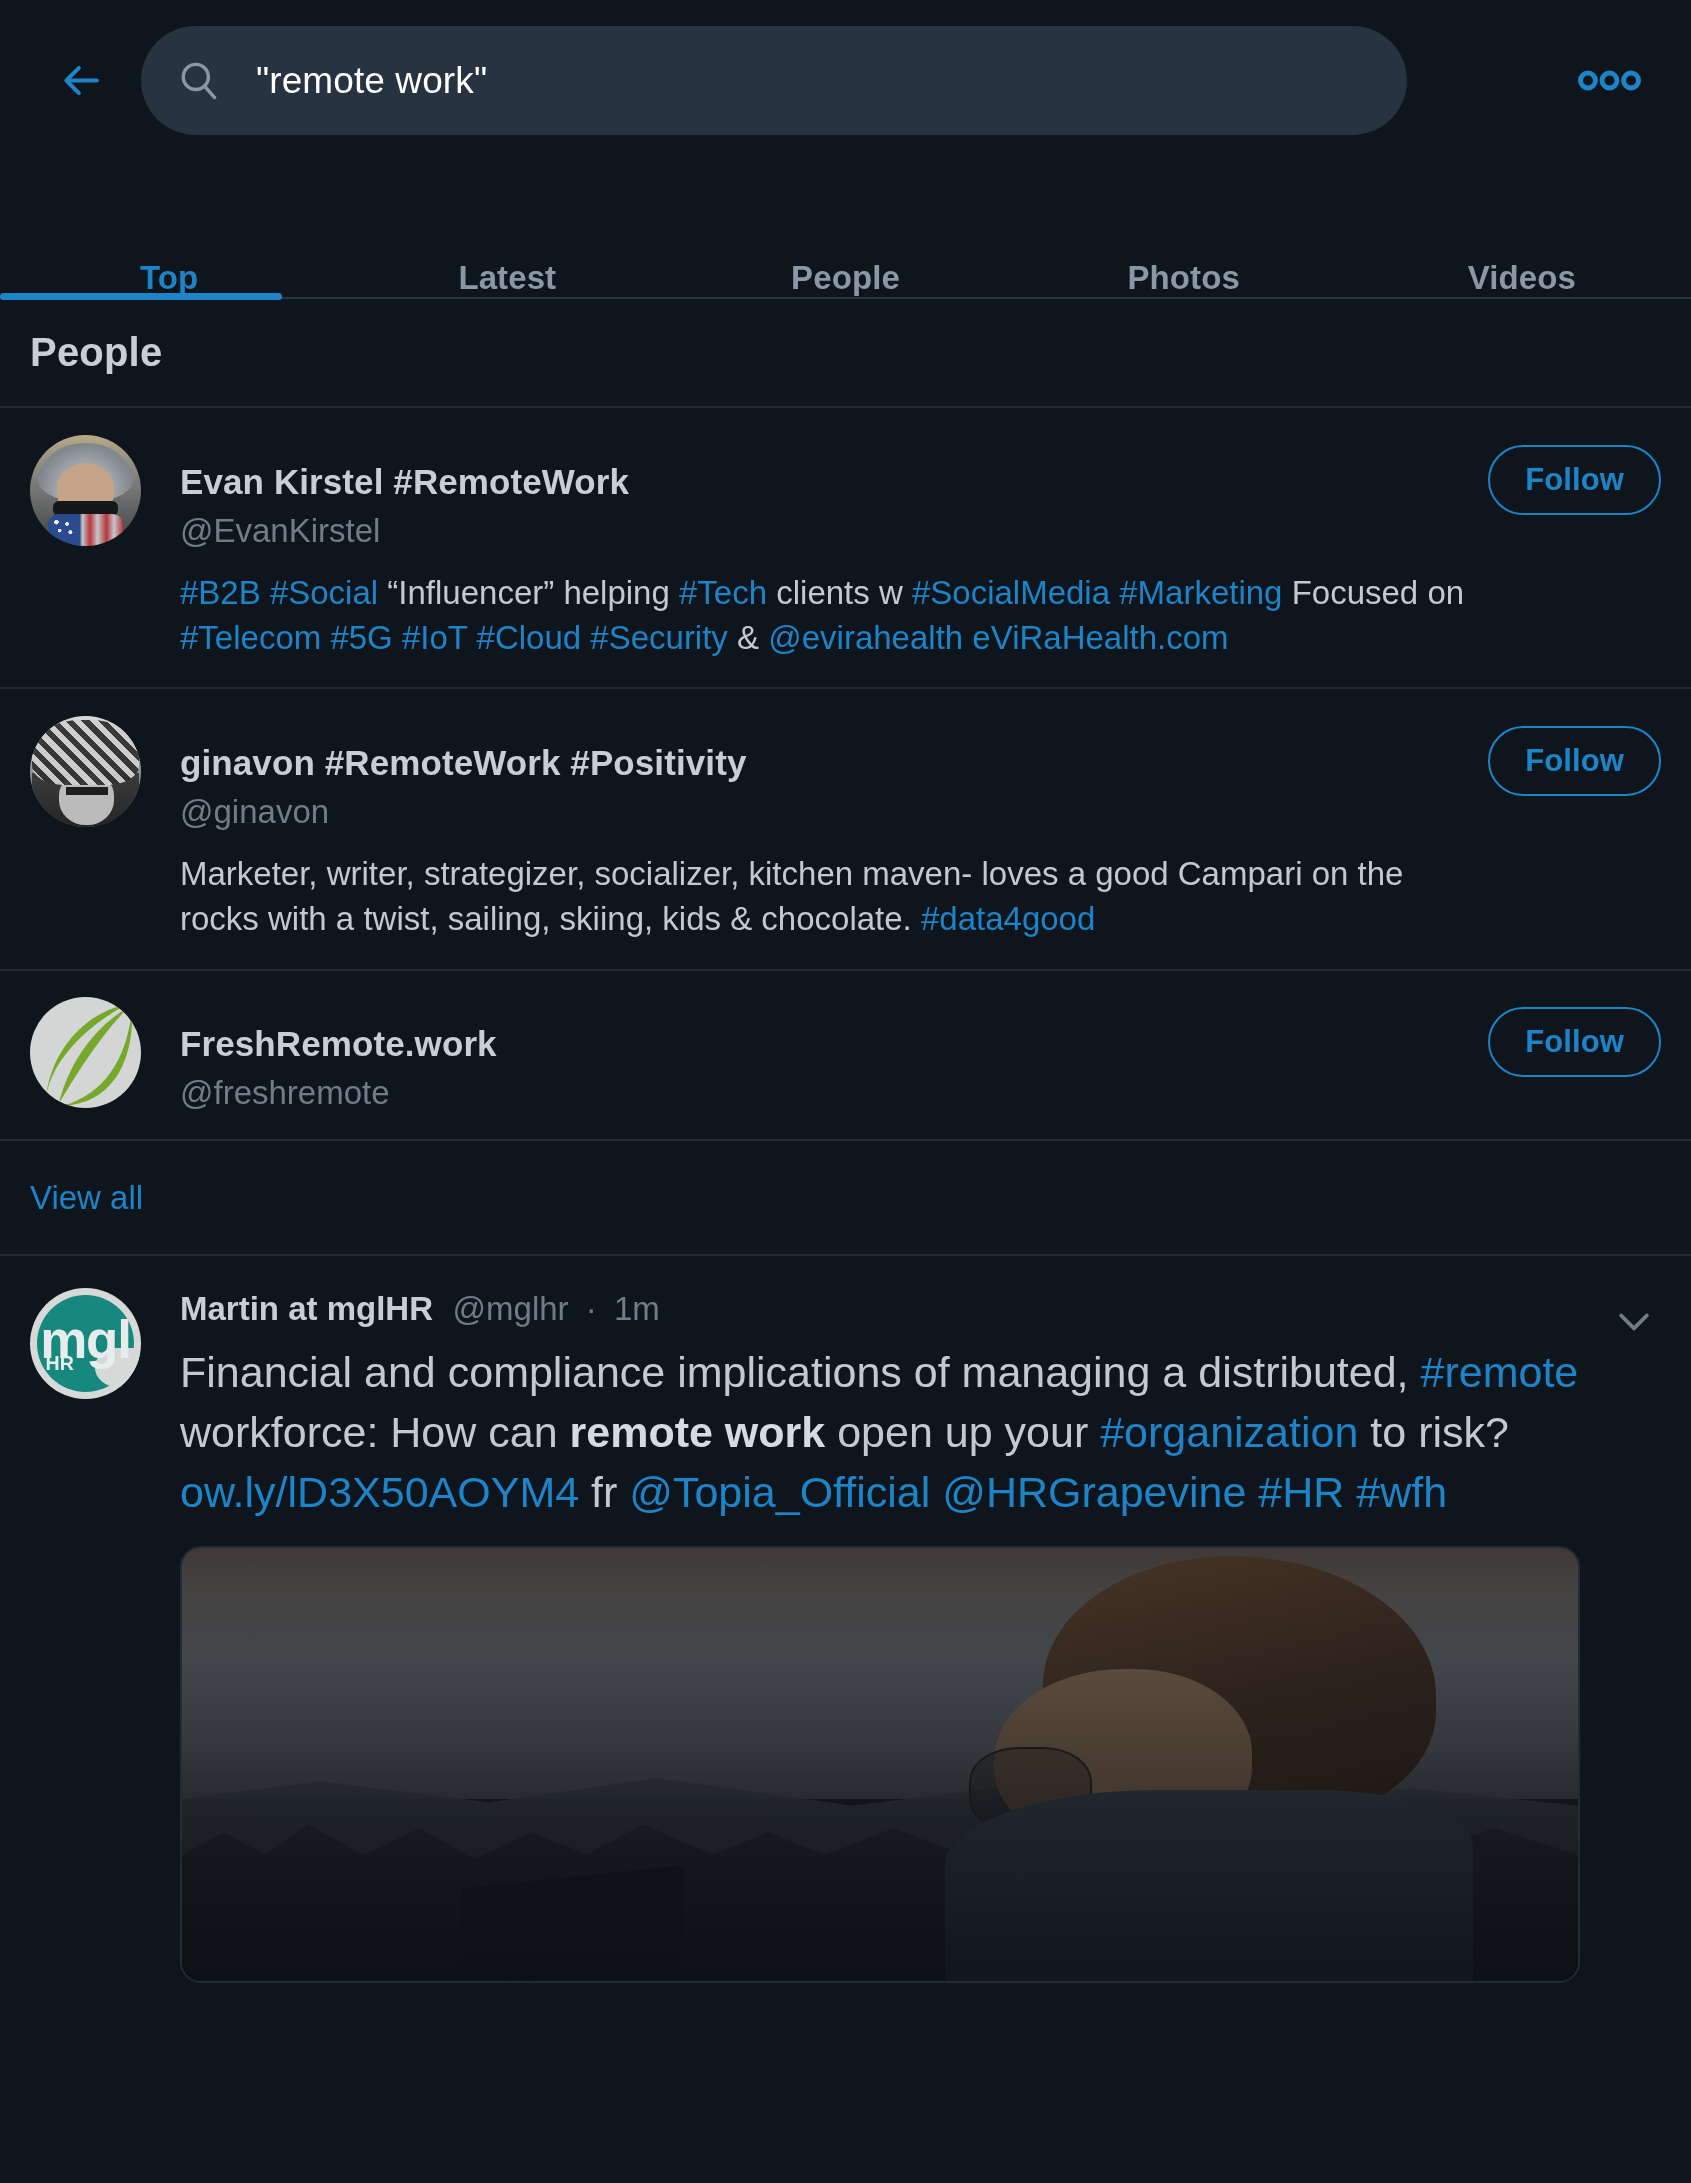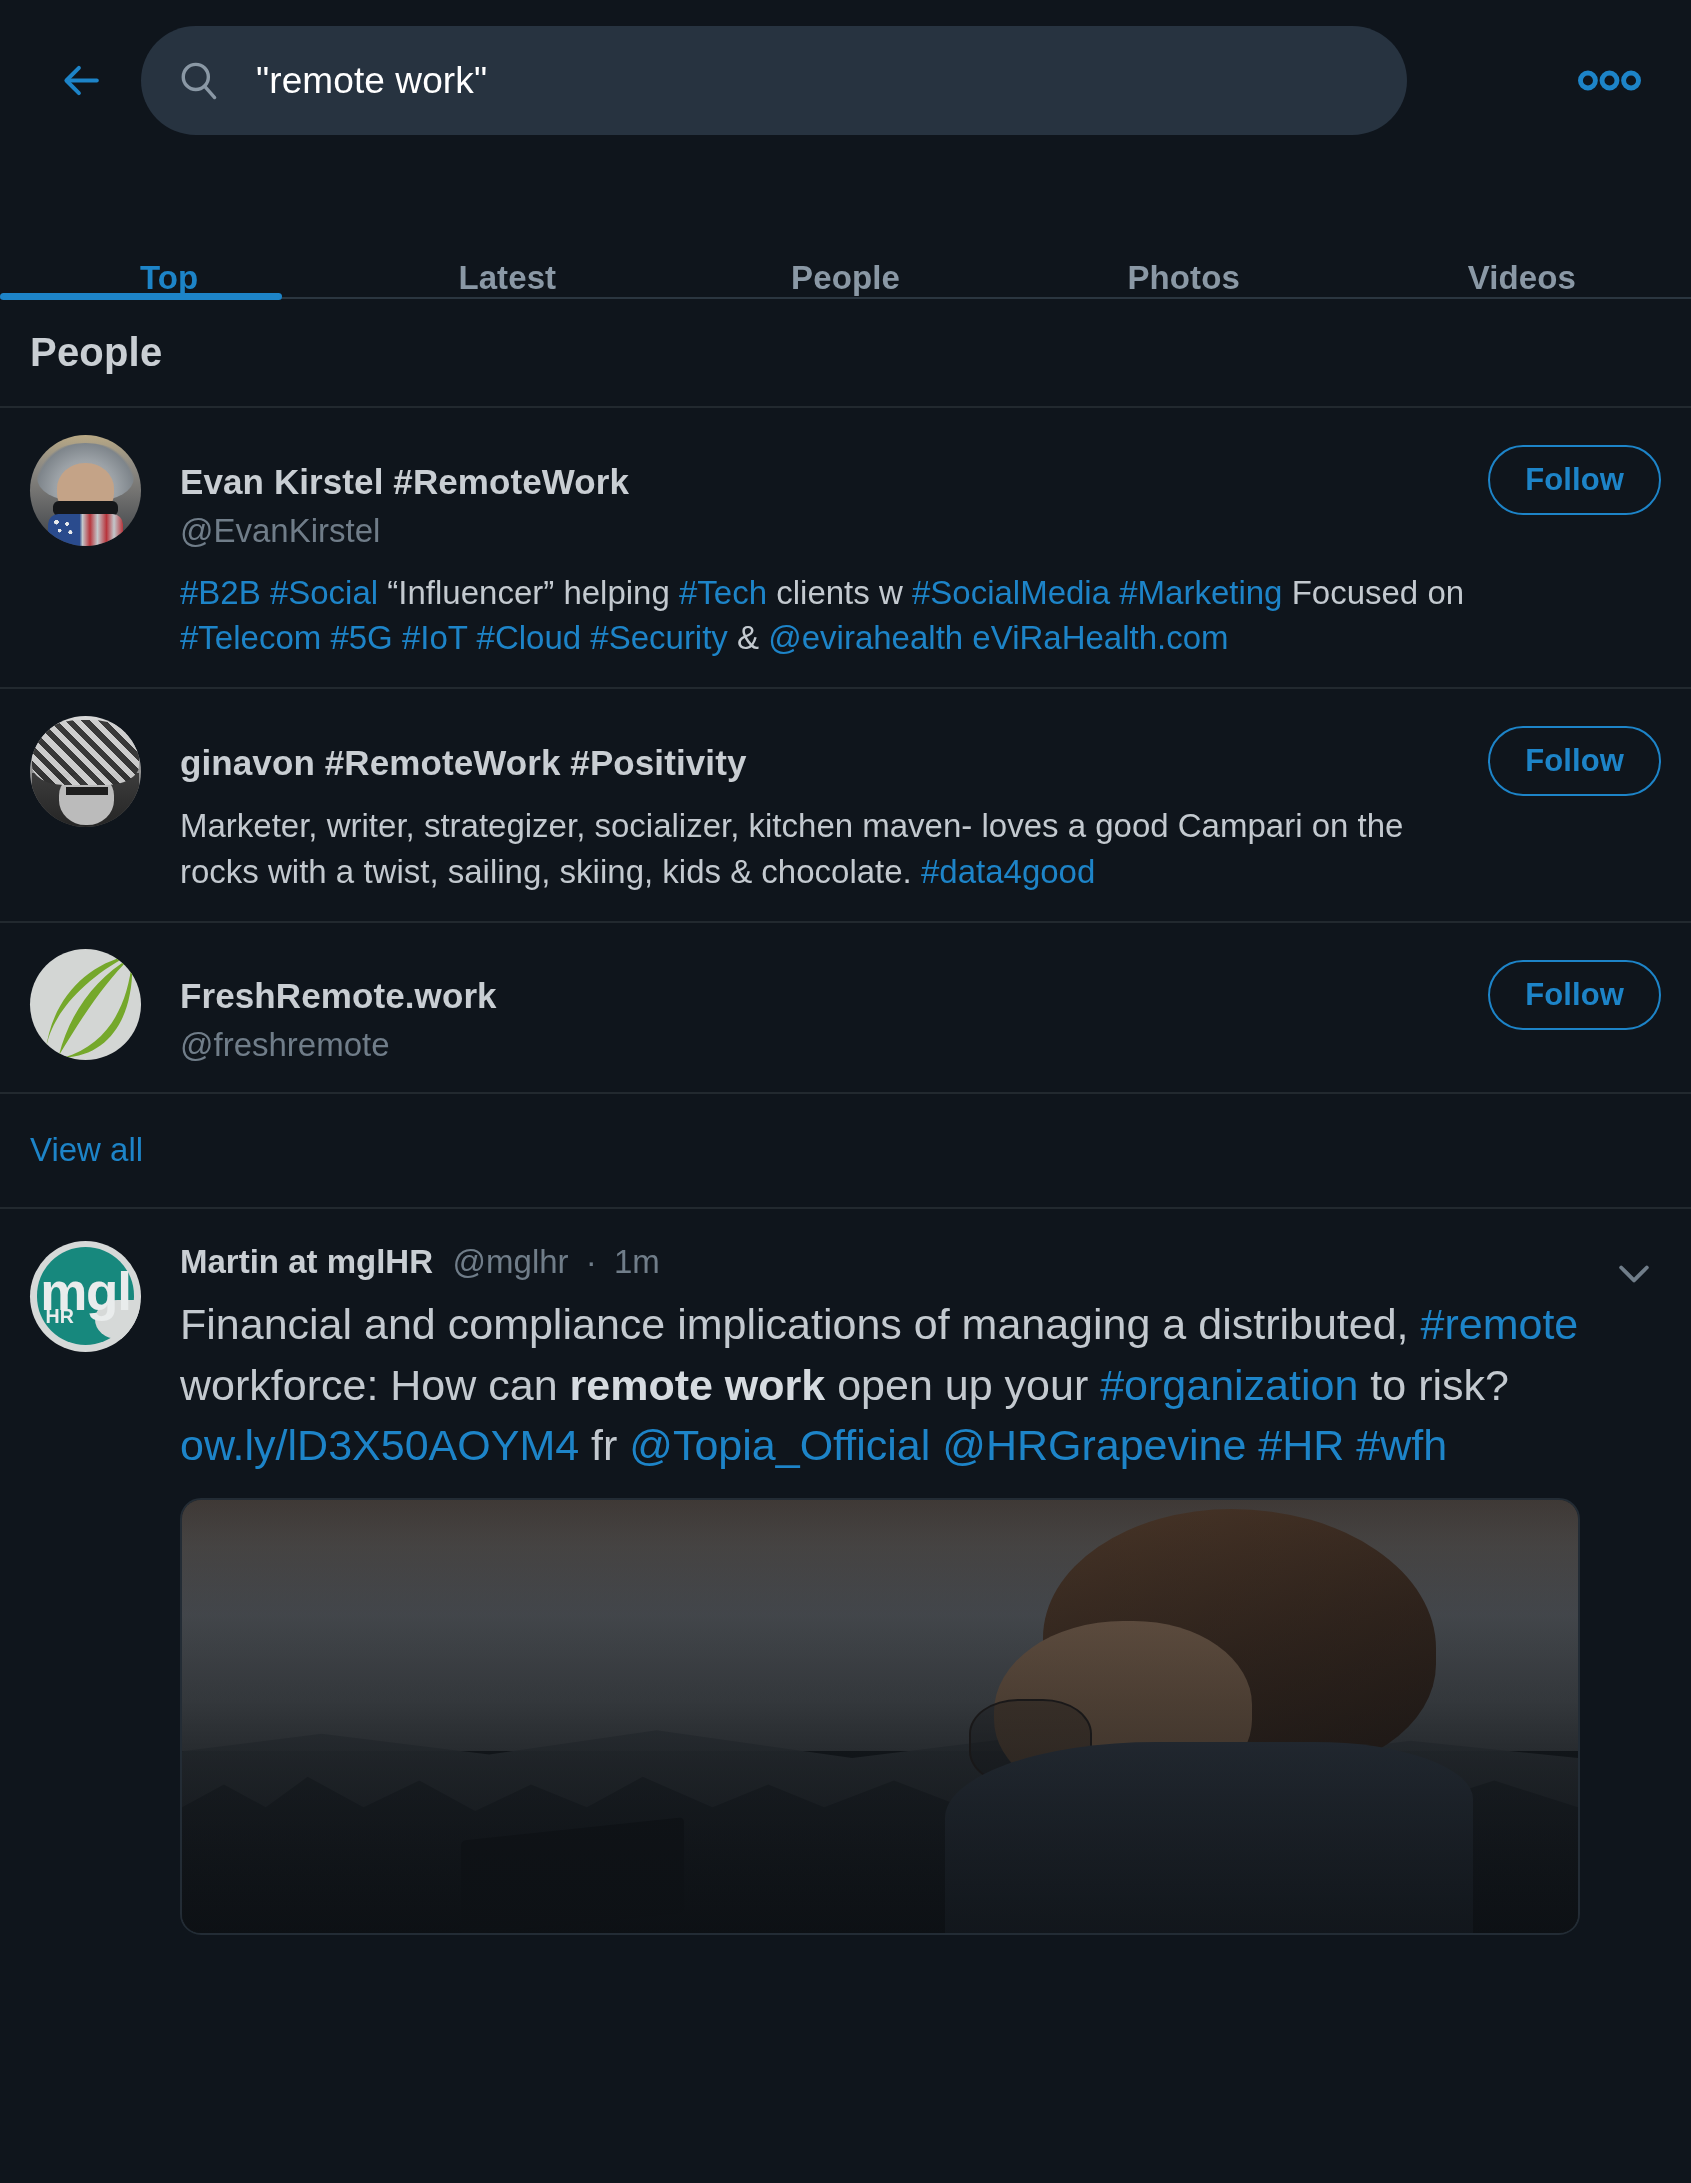--- a/index.html
+++ b/index.html
@@ -443,20 +443,21 @@
 
   <div class="person">
     <div class="avatar av-gina">
       <div class="hair-g"></div>
         <div class="face-g"></div>
       <div class="eyes"></div>
         <div class="hat"></div>
     </div>
     <div class="person-body">
       <div class="person-name">ginavon #RemoteWork #Positivity</div>
+      <div class="person-handle">@ginavon</div>
       <div class="person-bio"><span>Marketer, writer, strategizer, socializer, kitchen maven- loves a good Campari on the rocks with a twist, sailing, skiing, kids &amp; chocolate. </span><span class="lnk">#data4good</span></div>
     </div>
     <button class="follow-btn">Follow</button>
   </div>
 
   <div class="person">
     <div class="avatar av-fresh">
       <svg class="leaf-svg" viewBox="0 0 100 100">
         <path d="M88 6 C52 14 20 44 14 92 C18 62 44 30 88 6 Z" fill="#75a82b"></path>
         <path d="M92 10 C88 52 70 86 30 98 C74 96 94 58 92 10 Z" fill="#75a82b"></path>

